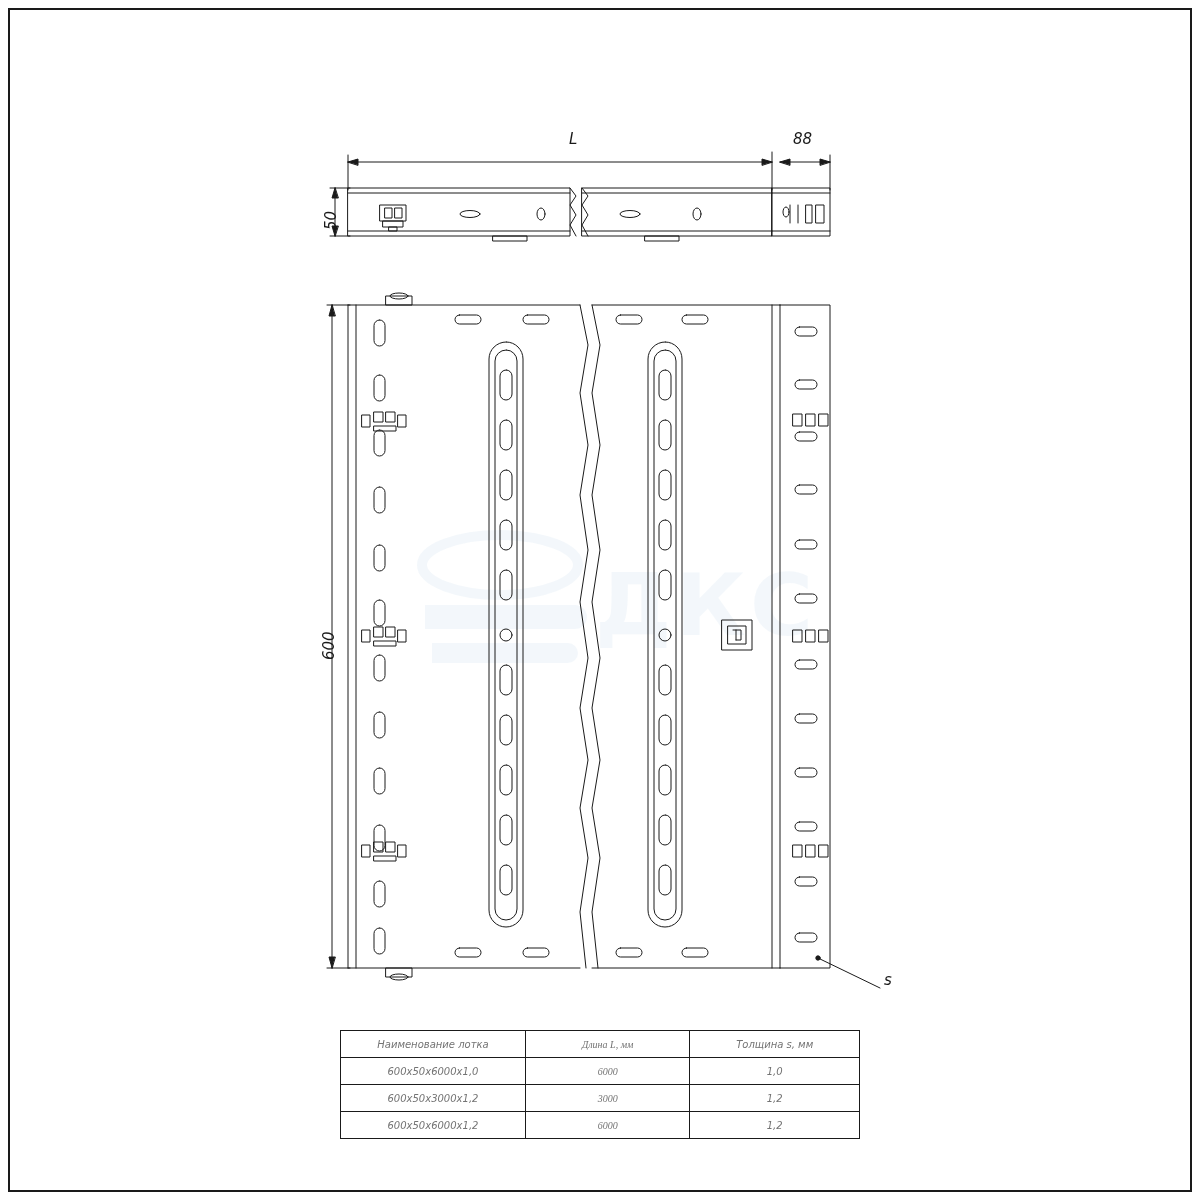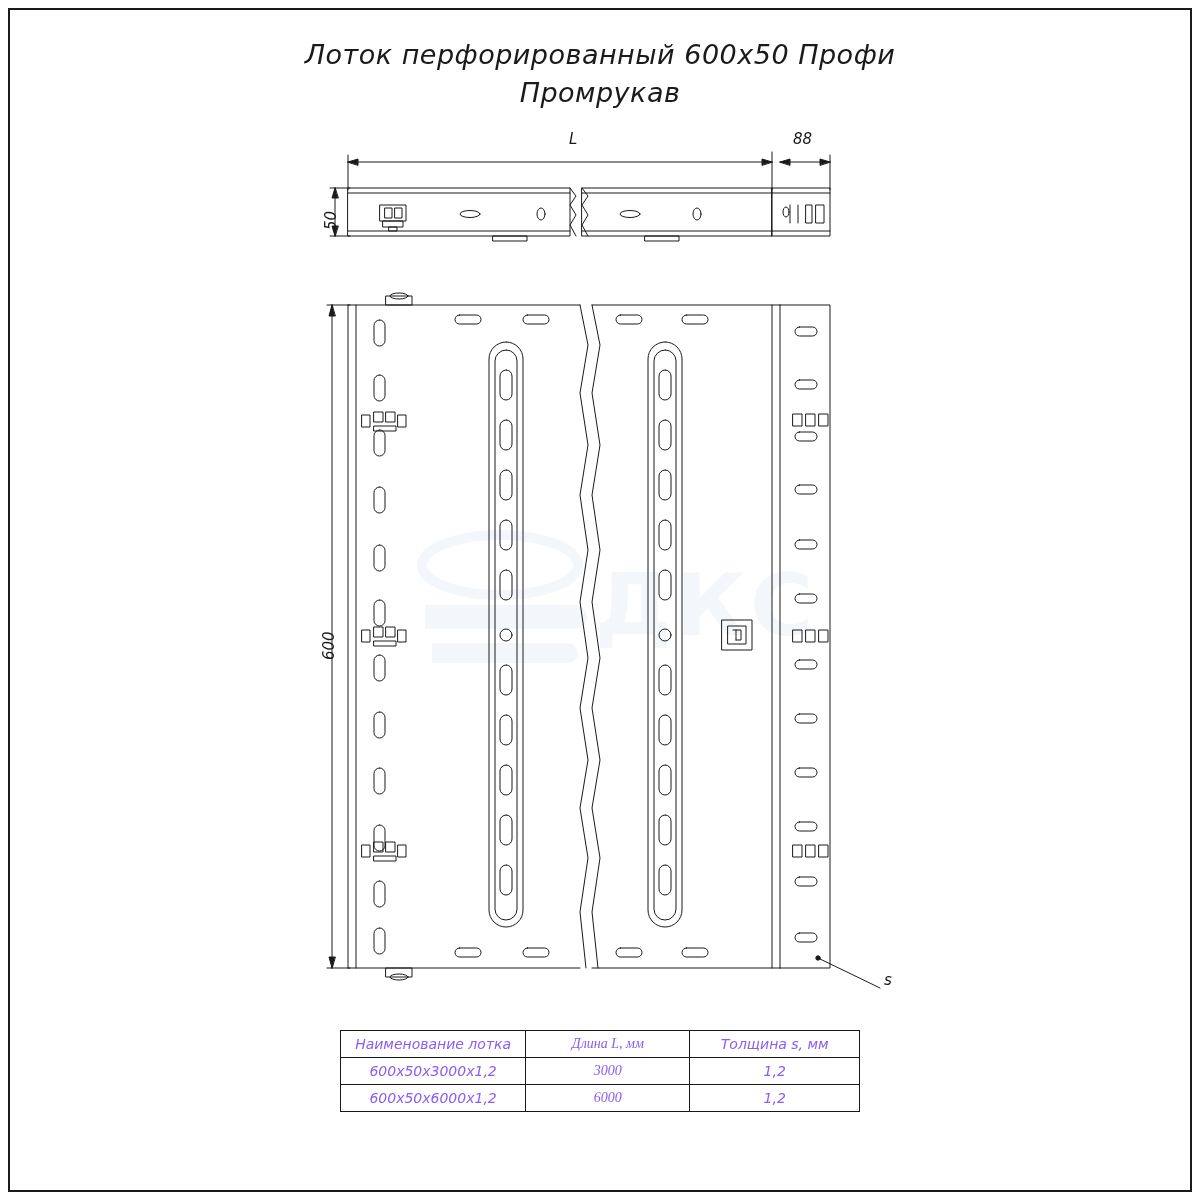--- a/index.html
+++ b/index.html
@@ -67,22 +67,22 @@
   }
   
   .spec-table {
     position: absolute;
     left: 340px;
     top: 1030px;
     width: 520px;
     border-collapse: collapse;
     font-family: "DejaVu Sans", sans-serif;
     font-style: italic;
-    font-size: 14px;
-    color: #8b5cf6;
+    font-size: 10px;
+    color: #737373;
     border-radius: 7px;
   }
   .spec-table th,
   .spec-table td {
     border: 1px solid #1a1a1a;
     text-align: center;
     height: 26px;
     padding: 0;
     font-weight: normal;
   }
@@ -102,22 +102,20 @@
     transform-origin: left top;
   }
 </style>
 </head>
 <body>
 
 <div class="page">
 
   <div class="frame"></div>
 
-  <div class="title"><span>Лоток перфорированный 600х50 Профи</span>
-<span>Промрукав</span></div>
 
   <svg class="watermark" viewBox="0 0 470 190">
     <g opacity="0.85">
       <ellipse cx="130" cy="60" rx="78" ry="30" fill="none" stroke="#cfe0ef" stroke-width="10"></ellipse>
       <path d="M55 100 h150 a12 12 0 0 1 0 24 h-150 z" fill="#cfe0ef"></path>
       <path d="M62 138 h136 a10 10 0 0 1 0 20 h-136 z" fill="#cfe0ef"></path>
       <text class="wm-text" x="225" y="130">ДКС</text>
     </g>
   </svg>
 
@@ -365,20 +363,25 @@
   <table class="spec-table">
     <thead>
       <tr>
         <th>Наименование лотка</th>
         <th>Длина L, мм</th>
         <th>Толщина s, мм</th>
       </tr>
     </thead>
     <tbody>
       <tr>
+        <td>600х50х6000х1,0</td>
+        <td>6000</td>
+        <td>1,0</td>
+      </tr>
+      <tr>
         <td>600х50х3000х1,2</td>
         <td>3000</td>
         <td>1,2</td>
       </tr>
       <tr>
         <td>600х50х6000х1,2</td>
         <td>6000</td>
         <td>1,2</td>
       </tr>
     </tbody>

